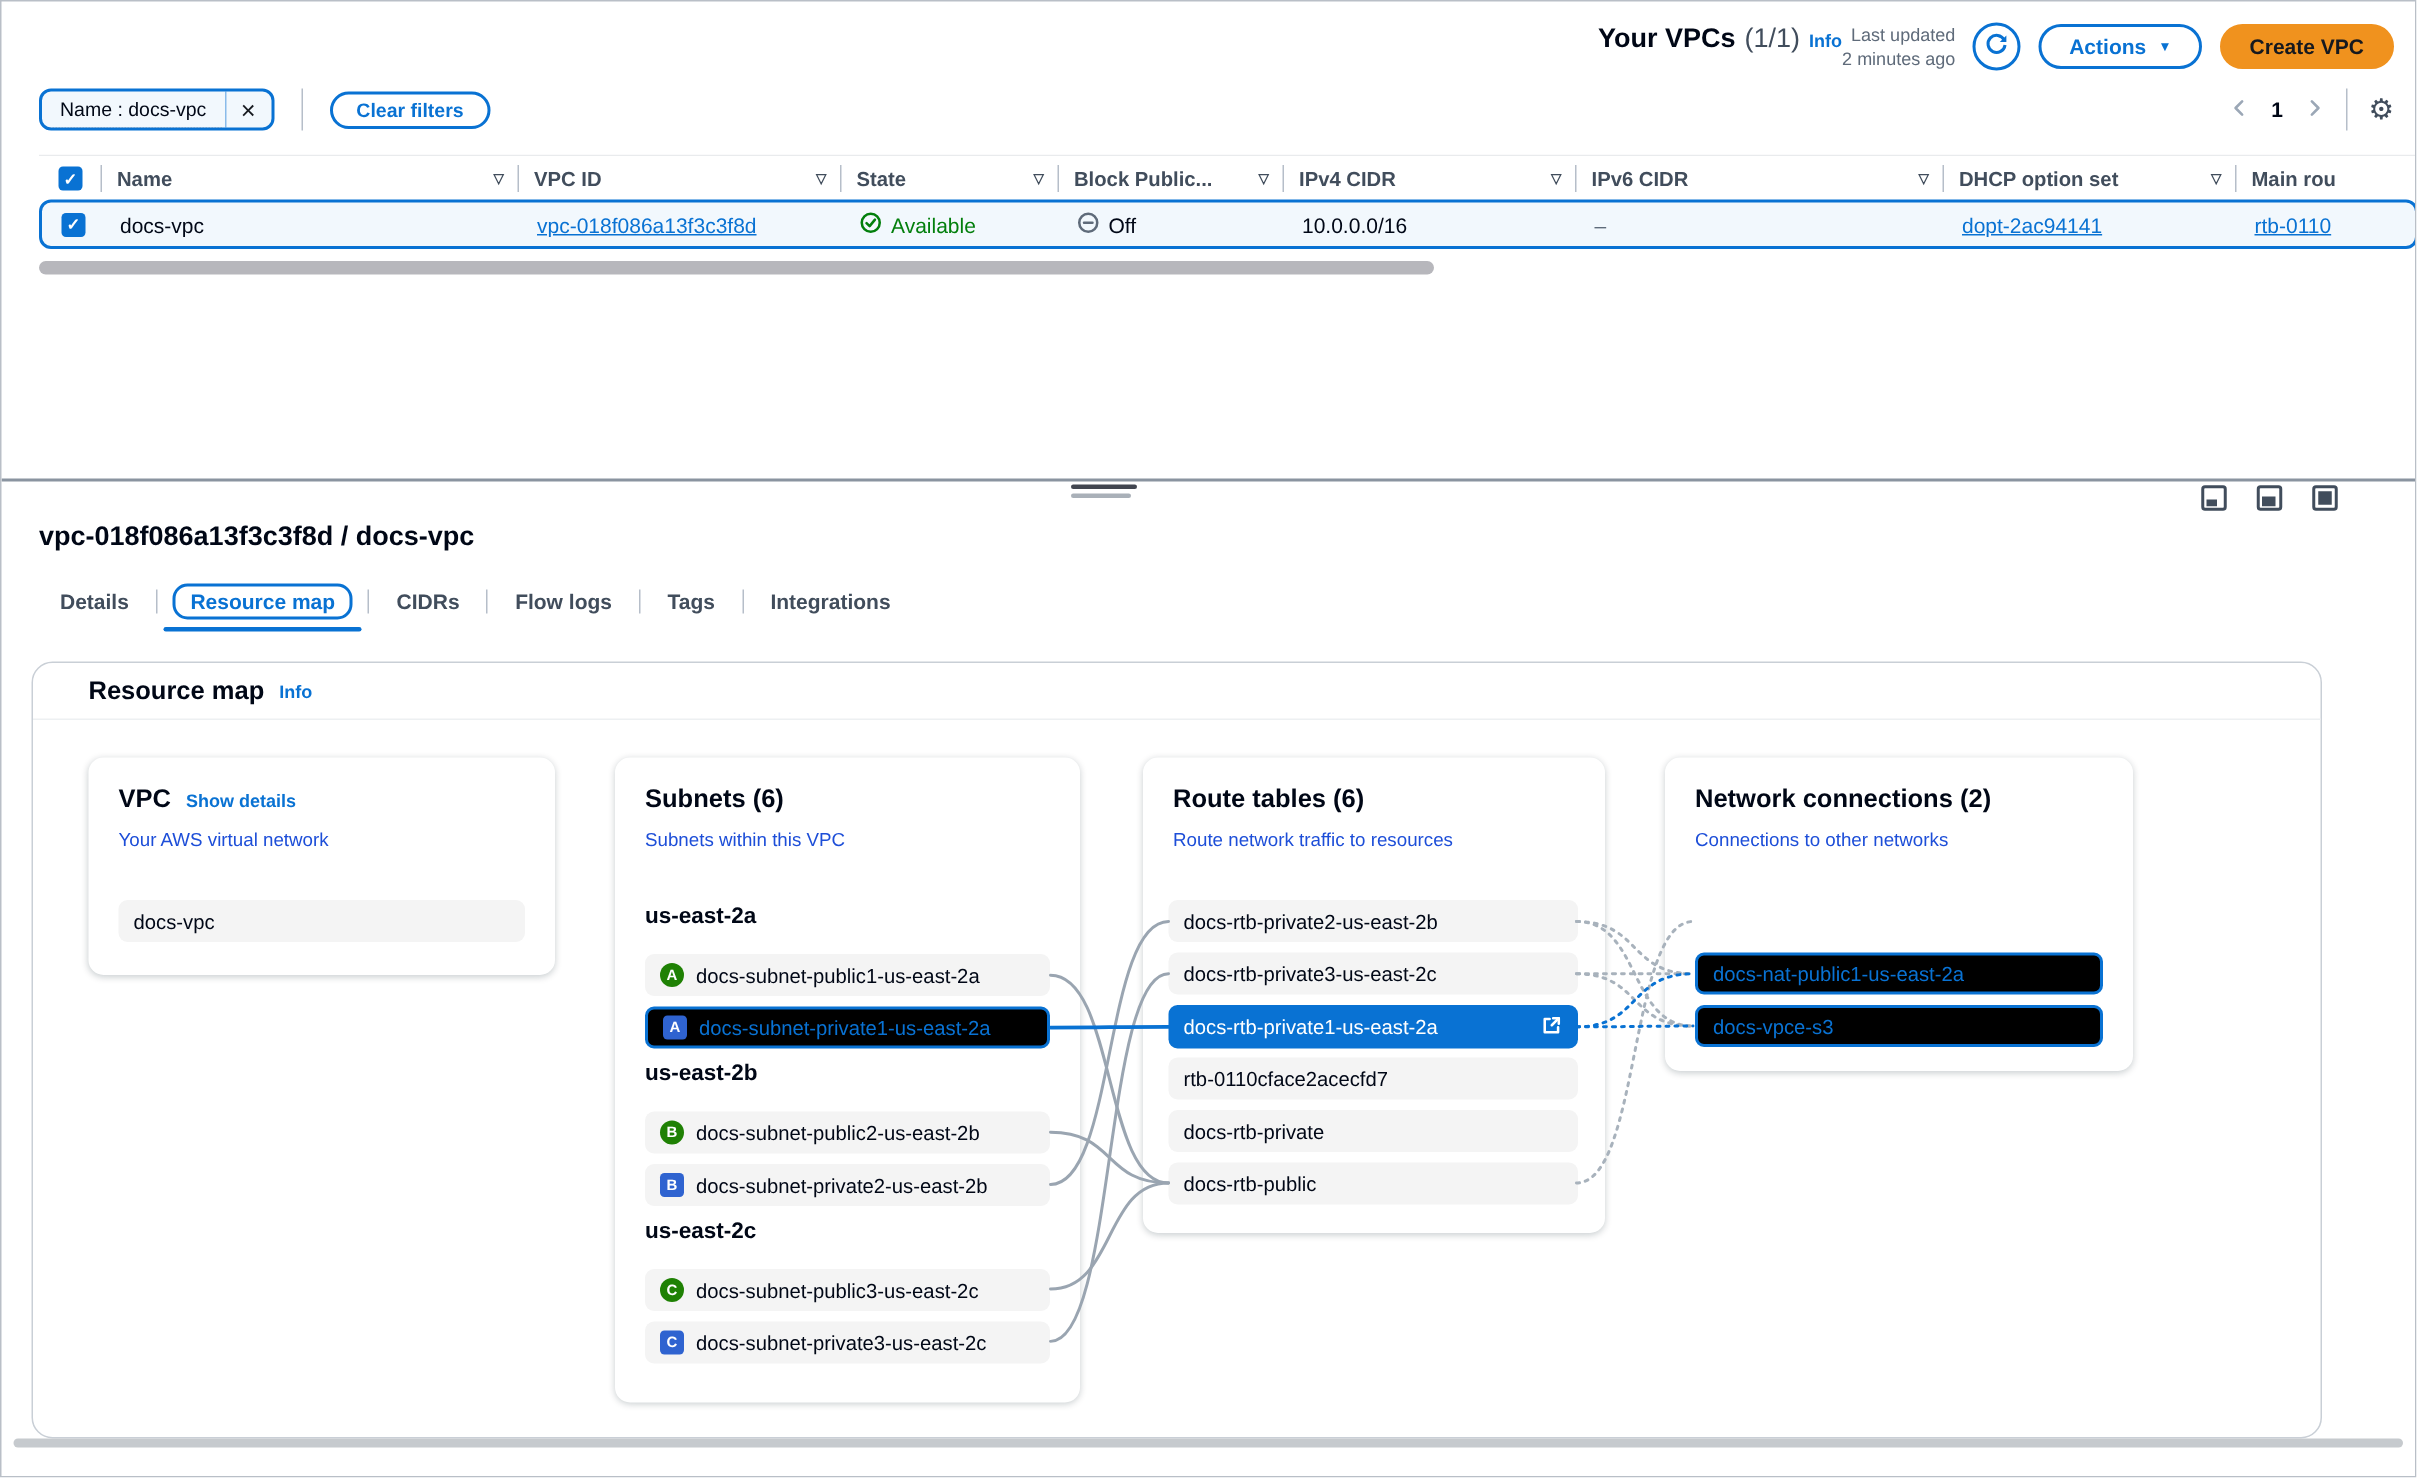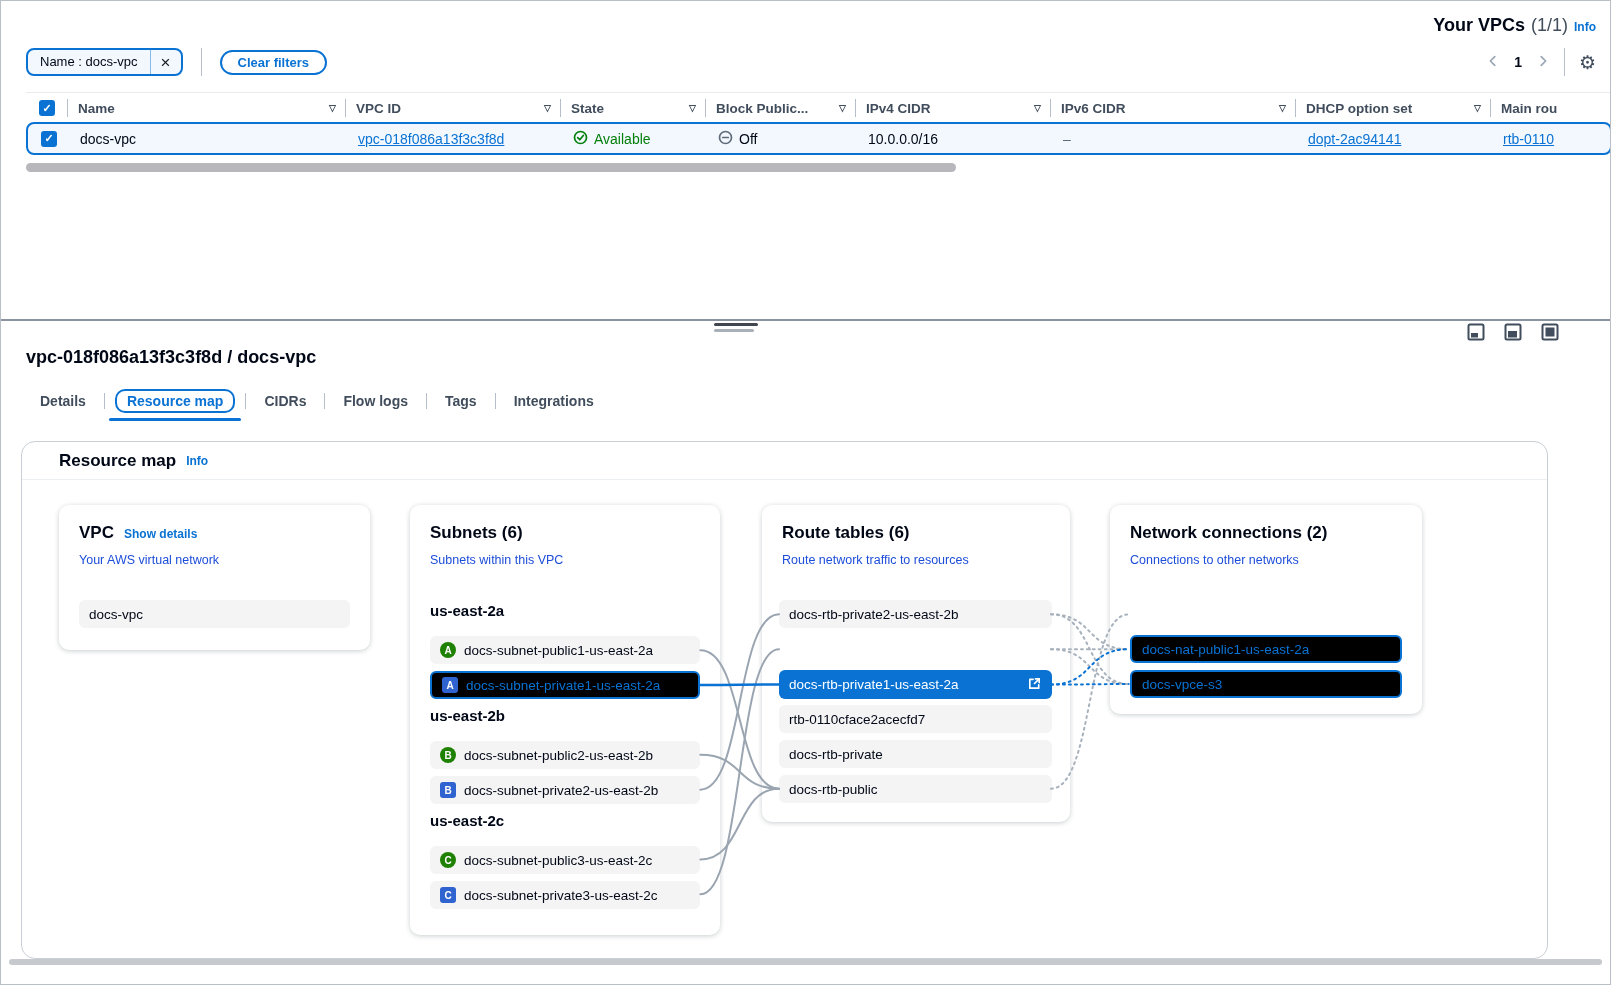--- a/index.html
+++ b/index.html
@@ -96,20 +96,39 @@
 
 <div class="page">
 
   <section class="top-panel">
     <div class="hdr-row">
       <h1 class="page-title">
         <span>Your VPCs</span>
         <span class="count">(1/1)</span>
         <a class="info-link">Info</a>
       </h1>
+      <div class="hdr-right">
+        <div class="last-updated">
+          <div>Last updated</div>
+          <div>2 minutes ago</div>
+        </div>
+        <button class="icon-btn-round">
+          <span>
+            <svg width="16" height="16" viewBox="0 0 16 16">
+                <path d="M13.1 4.6 A5.7 5.7 0 1 0 13.7 8" fill="none" stroke="#0972d3" stroke-width="2"></path>
+                <path d="M14.6 1.6 v4.4 h-4.4 z" fill="#0972d3"></path>
+              </svg>
+          </span>
+        </button>
+        <button class="btn">
+          <span>Actions</span>
+          <span class="caret">▼</span>
+        </button>
+        <button class="btn btn-primary">Create VPC</button>
+      </div>
     </div>
 
 
     <div class="filter-row">
       <div class="chip">
         <span class="chip-label">Name : docs-vpc</span>
         <span class="chip-divider"></span>
         <button class="chip-close"><span>×</span></button>
       </div>
       <span class="v-divider"></span>
@@ -306,20 +325,23 @@
       </div>
 
       <div class="col-card" style="left:740px; top:63px; width:308px; height:317px;">
         <div class="card-title">
             <span>Route tables (6)</span>
           </div>
         <div class="card-sub">Route network traffic to resources</div>
         <div class="map-item rt-item" style="top:95px;">
           <span>docs-rtb-private2-us-east-2b</span>
         </div>
+        <div class="map-item rt-item" style="top:130px;">
+          <span>docs-rtb-private3-us-east-2c</span>
+        </div>
         <div class="map-item rt-item sel-fill" style="top:165px; height:29px;">
           <span>docs-rtb-private1-us-east-2a</span>
           <span class="spacer"></span>
           <span><svg width="15" height="15" viewBox="0 0 16 16">
                 <path d="M6.5 3.5 H3 V13 H12.5 V9.5" fill="none" stroke="#fff" stroke-width="1.8" stroke-linecap="round" stroke-linejoin="round"></path>
                 <path d="M9 3 h4 v4" fill="none" stroke="#fff" stroke-width="1.8" stroke-linecap="round" stroke-linejoin="round"></path>
                 <line x1="13" y1="3" x2="8" y2="8" stroke="#fff" stroke-width="1.8" stroke-linecap="round"></line>
               </svg></span>
         </div>
         <div class="map-item rt-item" style="top:200px;">

